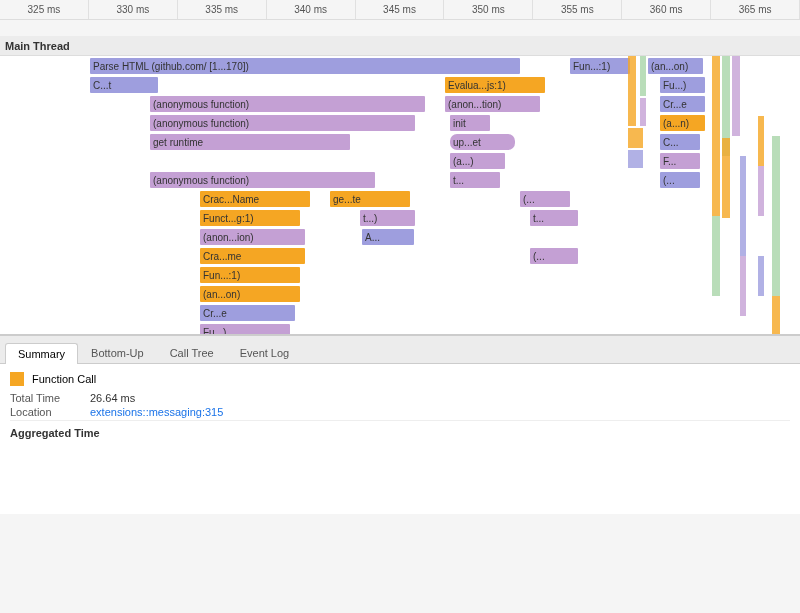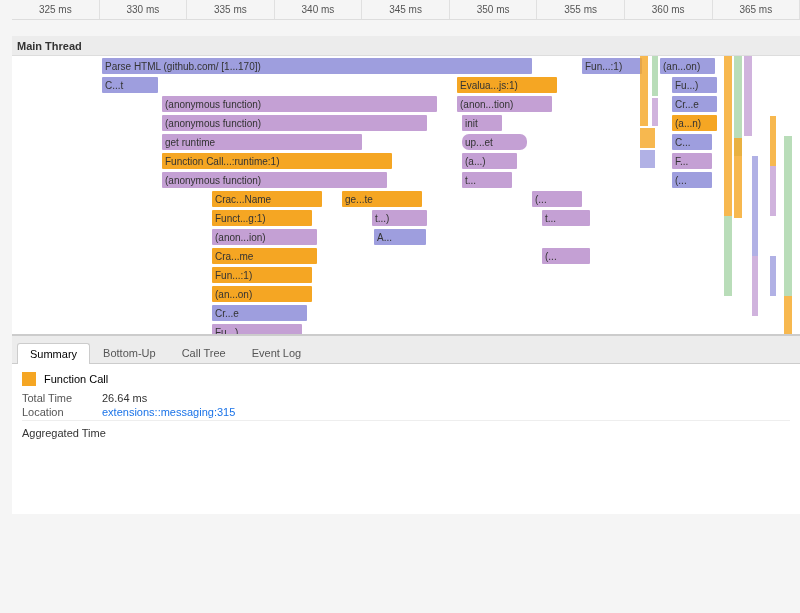--- a/index.html
+++ b/index.html
@@ -1,18 +1,18 @@
 <!DOCTYPE html>
 <html><head>
   <meta charset="utf-8">
   <style>
     * { margin: 0; padding: 0; box-sizing: border-box; }
     body { font-family: -apple-system, BlinkMacSystemFont, 'Segoe UI', sans-serif; font-size: 11px; background: #f5f5f5; overflow: hidden; }
 
-    .timeline-container { width: 800px; height: 613px; display: flex; flex-direction: column; background: #f5f5f5; padding-left: 12px; }
+    .timeline-container { width: 800px; height: 613px; display: flex; flex-direction: column; background: #f5f5f5; }
 
     
     .time-ruler { display: flex; background: #f5f5f5; border-bottom: 1px solid #ddd; height: 20px; flex-shrink: 0; }
     .time-ruler-label { flex: 1; text-align: center; font-size: 10px; color: #555; line-height: 20px; border-right: 1px solid #e0e0e0; }
 
     
     .thread-label { background: #ececec; border-bottom: 1px solid #ddd; padding: 2px 5px; font-size: 11px; font-weight: 600; color: #333; height: 20px; flex-shrink: 0; display: flex; align-items: center; margin-top: 16px; }
 
     
     .flame-chart { background: white; flex: 1; overflow: hidden; position: relative; border-bottom: 2px solid #ccc; }
@@ -27,21 +27,21 @@
 
     .summary-item { display: flex; align-items: center; gap: 8px; margin-bottom: 6px; }
     .color-box { width: 14px; height: 14px; display: inline-block; flex-shrink: 0; }
 
     .summary-stats { margin-top: 4px; }
     .stat-row { display: flex; gap: 0; margin-bottom: 2px; font-size: 11px; color: #333; }
     .stat-label { width: 80px; color: #555; }
     .stat-value { color: #333; }
     .stat-link { color: #1a73e8; text-decoration: none; }
 
-    .aggregated-title { font-size: 11px; font-weight: 400; color: #333; margin-top: 0; border-top: 1px solid #eee; padding-top: 6px; }
+    .aggregated-title { font-size: 11px; font-weight: 700; color: #333; margin-top: 0; border-top: 1px solid #eee; padding-top: 6px; }
     .flame-bar { position: absolute; height: 16px; top: 1px; display: flex; align-items: center; padding: 0 3px; font-size: 10px; overflow: hidden; white-space: nowrap; border-radius: 1px; cursor: pointer; }
   </style>
 </head>
 <body>
 
 <div class="timeline-container">
 
   <div class="time-ruler" id="time-ruler">
       <div class="time-ruler-label">325 ms</div>
       <div class="time-ruler-label">330 ms</div>
@@ -53,33 +53,32 @@
       <div class="time-ruler-label">360 ms</div>
       <div class="time-ruler-label">365 ms</div>
     </div>
 
   <div class="thread-label">Main Thread</div>
 
   <div class="flame-chart" id="flame-chart" style="height: 280px; min-height: 280px; max-height: 280px;">
       <div class="flame-bar" style="left: 90px; width: 430px; top: 2px; background: rgb(158, 158, 222); color: rgb(51, 51, 51); font-size: 10px;">Parse HTML (github.com/ [1...170])</div>
       <div class="flame-bar" style="left: 570px; width: 60px; top: 2px; background: rgb(158, 158, 222); color: rgb(51, 51, 51); font-size: 10px;">Fun...:1)</div>
       <div class="flame-bar" style="left: 648px; width: 55px; top: 2px; background: rgb(158, 158, 222); color: rgb(51, 51, 51); font-size: 10px;">(an...on)</div>
-      <div class="flame-bar" style="left: 90px; width: 56px; top: 21px; background: rgb(158, 158, 222); color: rgb(51, 51, 51); font-size: 10px;">C...t</div>
+      <div class="flame-bar" style="left: 90px; width: 68px; top: 21px; background: rgb(158, 158, 222); color: rgb(51, 51, 51); font-size: 10px;">C...t</div>
       <div class="flame-bar" style="left: 445px; width: 100px; top: 21px; background: rgb(245, 166, 35); color: rgb(51, 51, 51); font-size: 10px;">Evalua...js:1)</div>
       <div class="flame-bar" style="left: 660px; width: 45px; top: 21px; background: rgb(158, 158, 222); color: rgb(51, 51, 51); font-size: 10px;">Fu...)</div>
       <div class="flame-bar" style="left: 150px; width: 275px; top: 40px; background: rgb(196, 160, 212); color: rgb(51, 51, 51); font-size: 10px;">(anonymous function)</div>
       <div class="flame-bar" style="left: 445px; width: 95px; top: 40px; background: rgb(196, 160, 212); color: rgb(51, 51, 51); font-size: 10px;">(anon...tion)</div>
       <div class="flame-bar" style="left: 660px; width: 45px; top: 40px; background: rgb(158, 158, 222); color: rgb(51, 51, 51); font-size: 10px;">Cr...e</div>
       <div class="flame-bar" style="left: 150px; width: 265px; top: 59px; background: rgb(196, 160, 212); color: rgb(51, 51, 51); font-size: 10px;">(anonymous function)</div>
       <div class="flame-bar" style="left: 450px; width: 40px; top: 59px; background: rgb(196, 160, 212); color: rgb(51, 51, 51); font-size: 10px;">init</div>
       <div class="flame-bar" style="left: 660px; width: 45px; top: 59px; background: rgb(245, 166, 35); color: rgb(51, 51, 51); font-size: 10px;">(a...n)</div>
       <div class="flame-bar" style="left: 150px; width: 200px; top: 78px; background: rgb(196, 160, 212); color: rgb(51, 51, 51); font-size: 10px;">get runtime</div>
       <div class="flame-bar" style="left: 450px; width: 65px; top: 78px; background: rgb(196, 160, 212); color: rgb(51, 51, 51); font-size: 10px; border-radius: 7px;">up...et</div>
       <div class="flame-bar" style="left: 660px; width: 40px; top: 78px; background: rgb(158, 158, 222); color: rgb(51, 51, 51); font-size: 10px;">C...</div>
-      <div class="flame-bar" style="left: 150px; width: 230px; top: 97px; background: rgb(245, 166, 35); color: rgb(51, 51, 51); font-size: 10px;">Function Call...:runtime:1)</div>
       <div class="flame-bar" style="left: 450px; width: 55px; top: 97px; background: rgb(196, 160, 212); color: rgb(51, 51, 51); font-size: 10px;">(a...)</div>
       <div class="flame-bar" style="left: 660px; width: 40px; top: 97px; background: rgb(196, 160, 212); color: rgb(51, 51, 51); font-size: 10px;">F...</div>
       <div class="flame-bar" style="left: 150px; width: 225px; top: 116px; background: rgb(196, 160, 212); color: rgb(51, 51, 51); font-size: 10px;">(anonymous function)</div>
       <div class="flame-bar" style="left: 450px; width: 50px; top: 116px; background: rgb(196, 160, 212); color: rgb(51, 51, 51); font-size: 10px;">t...</div>
       <div class="flame-bar" style="left: 660px; width: 40px; top: 116px; background: rgb(158, 158, 222); color: rgb(51, 51, 51); font-size: 10px;">(...</div>
       <div class="flame-bar" style="left: 200px; width: 110px; top: 135px; background: rgb(245, 166, 35); color: rgb(51, 51, 51); font-size: 10px;">Crac...Name</div>
       <div class="flame-bar" style="left: 330px; width: 80px; top: 135px; background: rgb(245, 166, 35); color: rgb(51, 51, 51); font-size: 10px;">ge...te</div>
       <div class="flame-bar" style="left: 520px; width: 50px; top: 135px; background: rgb(196, 160, 212); color: rgb(51, 51, 51); font-size: 10px;">(...</div>
       <div class="flame-bar" style="left: 200px; width: 100px; top: 154px; background: rgb(245, 166, 35); color: rgb(51, 51, 51); font-size: 10px;">Funct...g:1)</div>
       <div class="flame-bar" style="left: 360px; width: 55px; top: 154px; background: rgb(196, 160, 212); color: rgb(51, 51, 51); font-size: 10px;">t...)</div>

